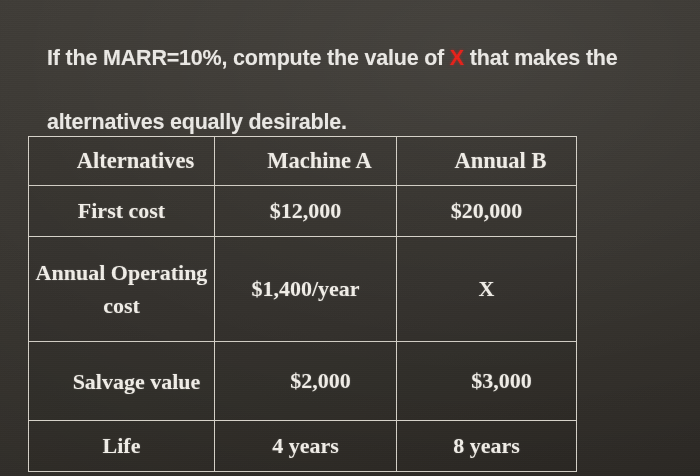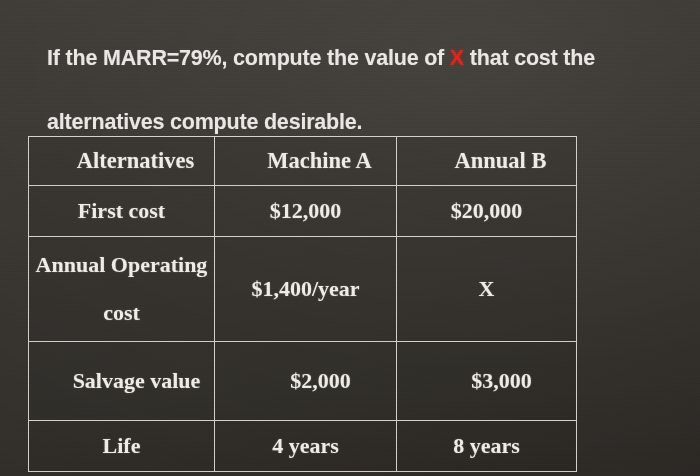--- a/index.html
+++ b/index.html
@@ -80,37 +80,37 @@
   .col-b     { width: 151px; }
 
   .row-head td { height: 48px; font-size: 22.5px; padding-left: 28px; }
   .row-first td { height: 50px; }
   .row-annual td { height: 104px; }
   .row-salvage td { height: 78px; padding-left: 30px; }
   .row-life td { height: 50px; }
 
   .stack {
     display: block;
-    line-height: 48px;
+    line-height: 33px;
   }
   .cell-x {
     color: #e0301e;
     font-weight: 700;
     font-size: 26px;
     text-shadow: 0 0 4px rgba(224,48,30,0.5);
   }
 </style>
 </head>
 <body>
 
 <div id="screen">
 
   <div class="prompt">
-    <span>If the MARR=79%, compute the value of </span><span class="xvar">X</span><span> that cost the</span><br>
-    <span>alternatives compute desirable.</span>
+    <span>If the MARR=10%, compute the value of </span><span class="xvar">X</span><span> that makes the</span><br>
+    <span>alternatives equally desirable.</span>
   </div>
 
   <table class="data-table">
     <tbody>
       <tr class="row-head">
         <td class="col-label">Alternatives</td>
         <td class="col-a">Machine A</td>
         <td class="col-b">Annual B</td>
       </tr>
 

